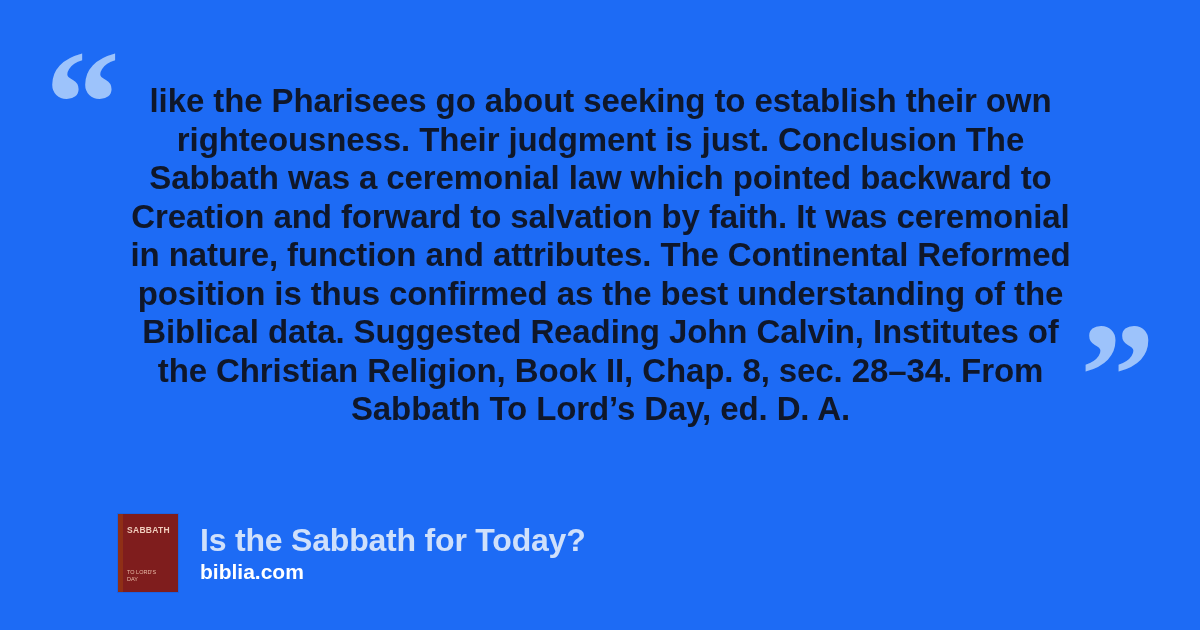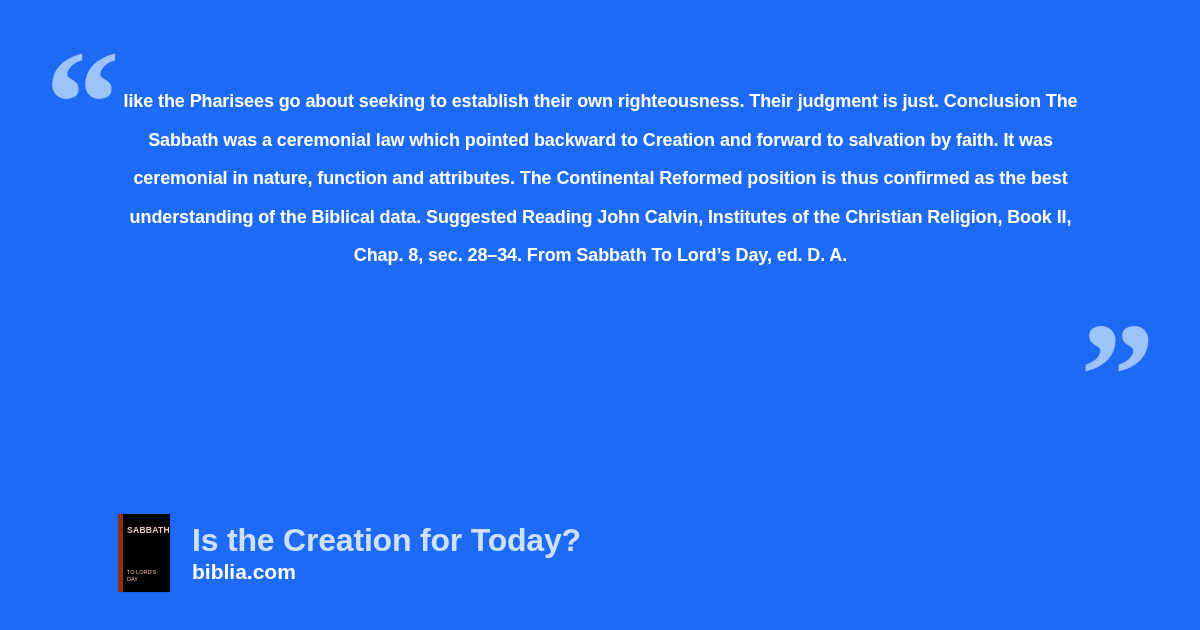--- a/index.html
+++ b/index.html
@@ -37,37 +37,37 @@
     right: 45px;
     top: 300px;
     font-size: 150px;
   }
   #quote-text {
     position: absolute;
     left: 118px;
     top: 82px;
     width: 965px;
     text-align: center;
-    color: #ffffff;
-    font-size: 18px;
+    color: #0f172a;
+    font-size: 33px;
     font-weight: bold;
     line-height: 38.5px;
     letter-spacing: -0.1px;
   }
   #footer {
     position: absolute;
     left: 118px;
     bottom: 38px;
     display: flex;
     align-items: center;
   }
   #book-cover {
-    width: 52px;
+    width: 60px;
     height: 78px;
-    background: #000000;
+    background: #7f1d1d;
     position: relative;
     flex: 0 0 auto;
     box-shadow: 0 0 0 1px rgba(0,0,0,0.07);
     overflow: hidden;
   }
   #book-cover .spine {
     position: absolute;
     left: 0;
     top: 0;
     bottom: 0;
@@ -123,18 +123,18 @@
 
   <div id="quote-text">like the Pharisees go about seeking to establish their own righteousness. Their judgment is just. Conclusion The Sabbath was a ceremonial law which pointed backward to Creation and forward to salvation by faith. It was ceremonial in nature, function and attributes. The Continental Reformed position is thus confirmed as the best understanding of the Biblical data. Suggested Reading John Calvin, Institutes of the Christian Religion, Book II, Chap. 8, sec. 28–34. From Sabbath To Lord’s Day, ed. D. A.</div>
 
   <div id="footer">
     <div id="book-cover">
       <div class="spine"></div>
       <div class="title">SABBATH</div>
       <div class="sub">TO LORD'S DAY</div>
     </div>
     <div id="footer-text">
-      <div id="footer-title">Is the Creation for Today?</div>
+      <div id="footer-title">Is the Sabbath for Today?</div>
       <div id="footer-site">biblia.com</div>
     </div>
   </div>
 
 </div>
 
 </body></html>

